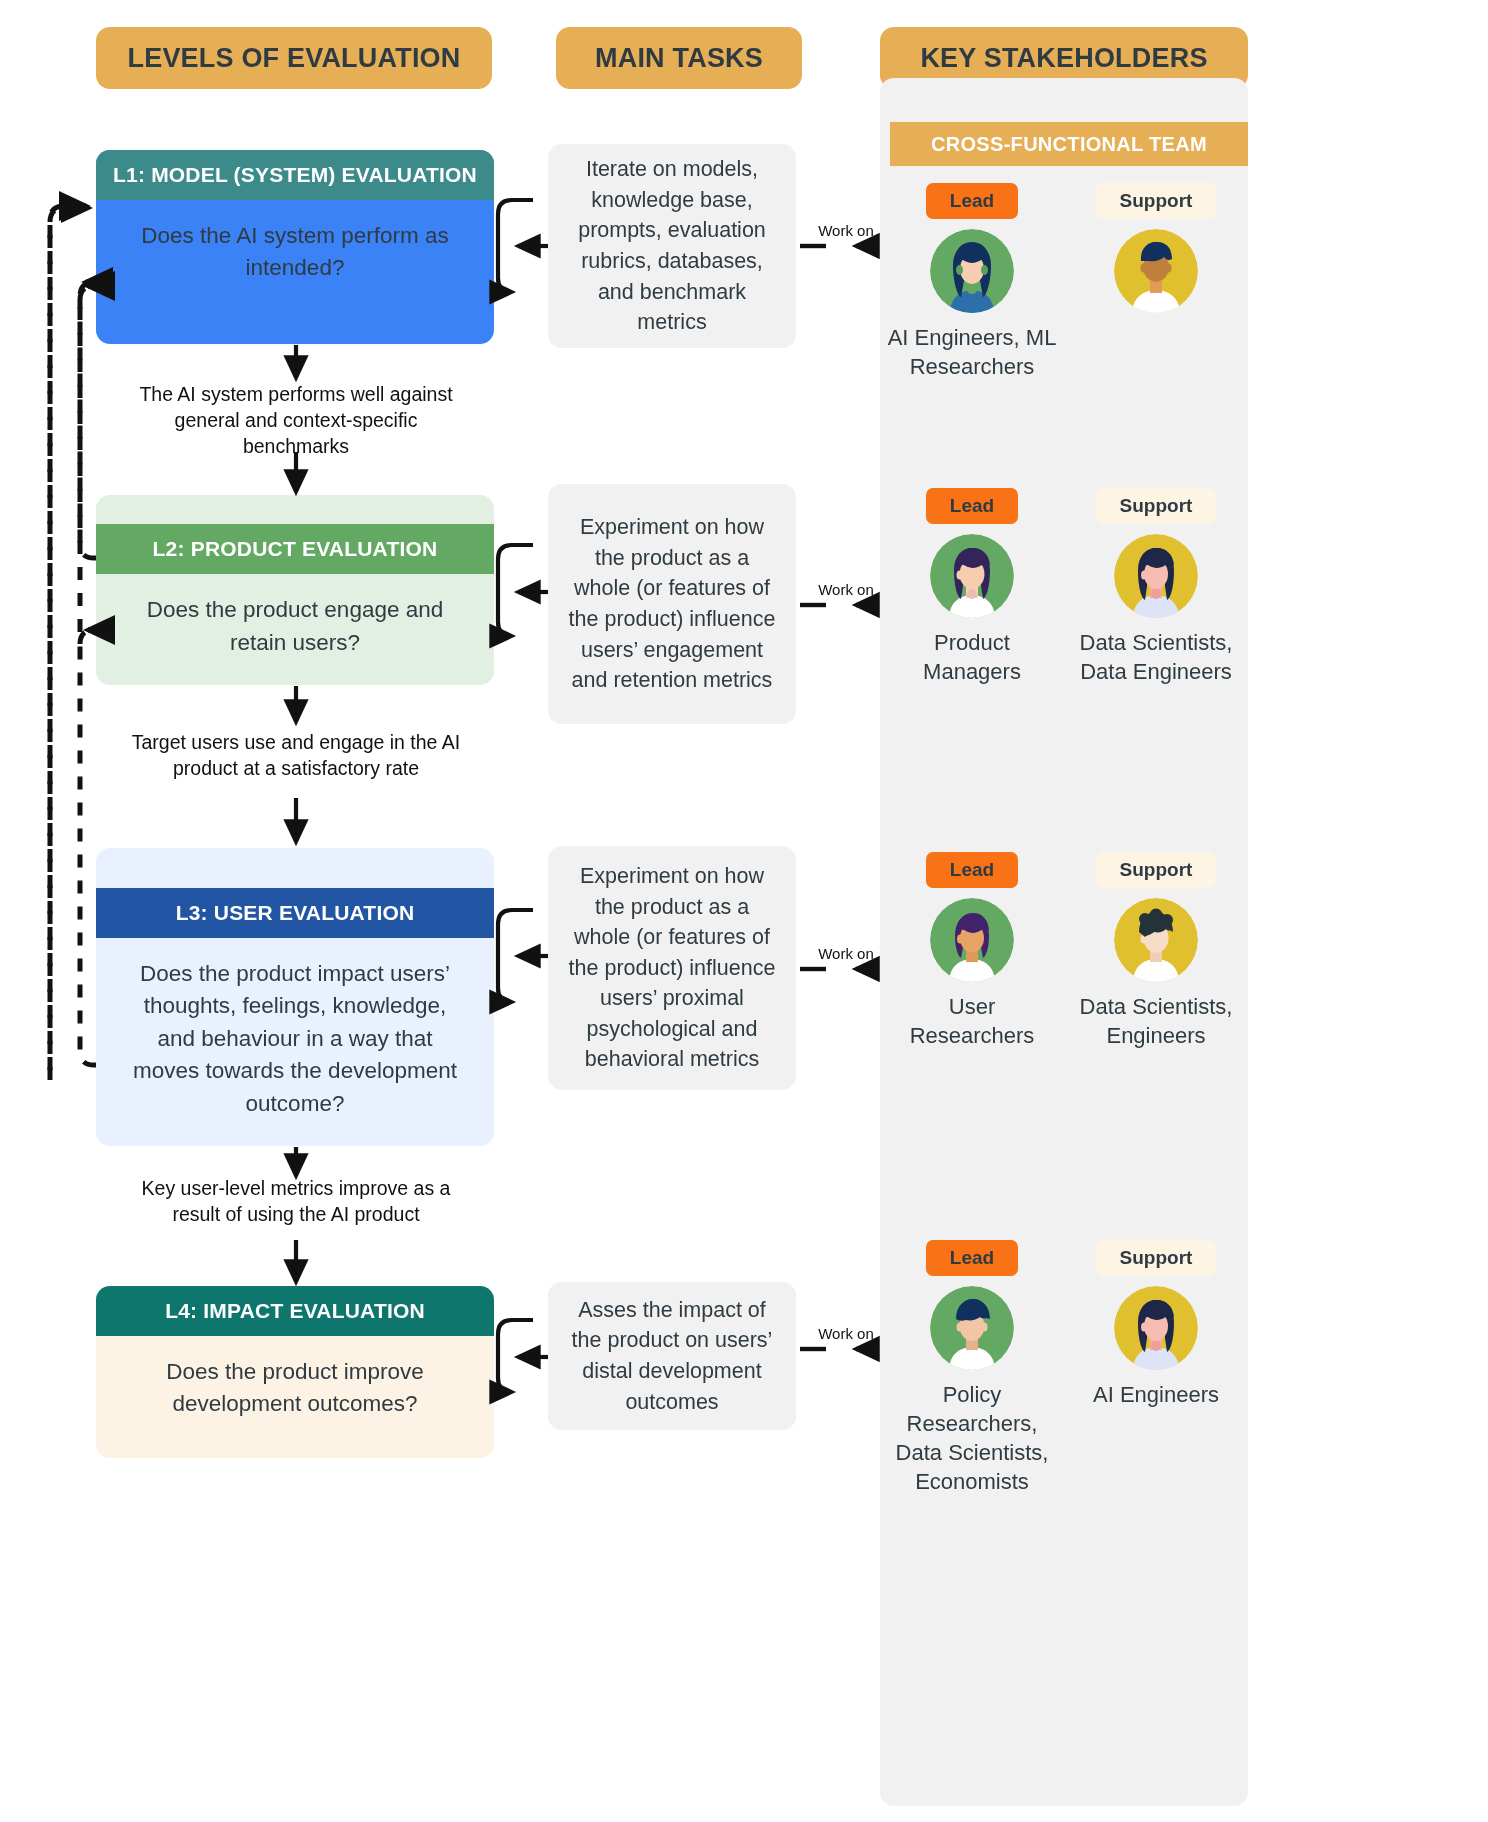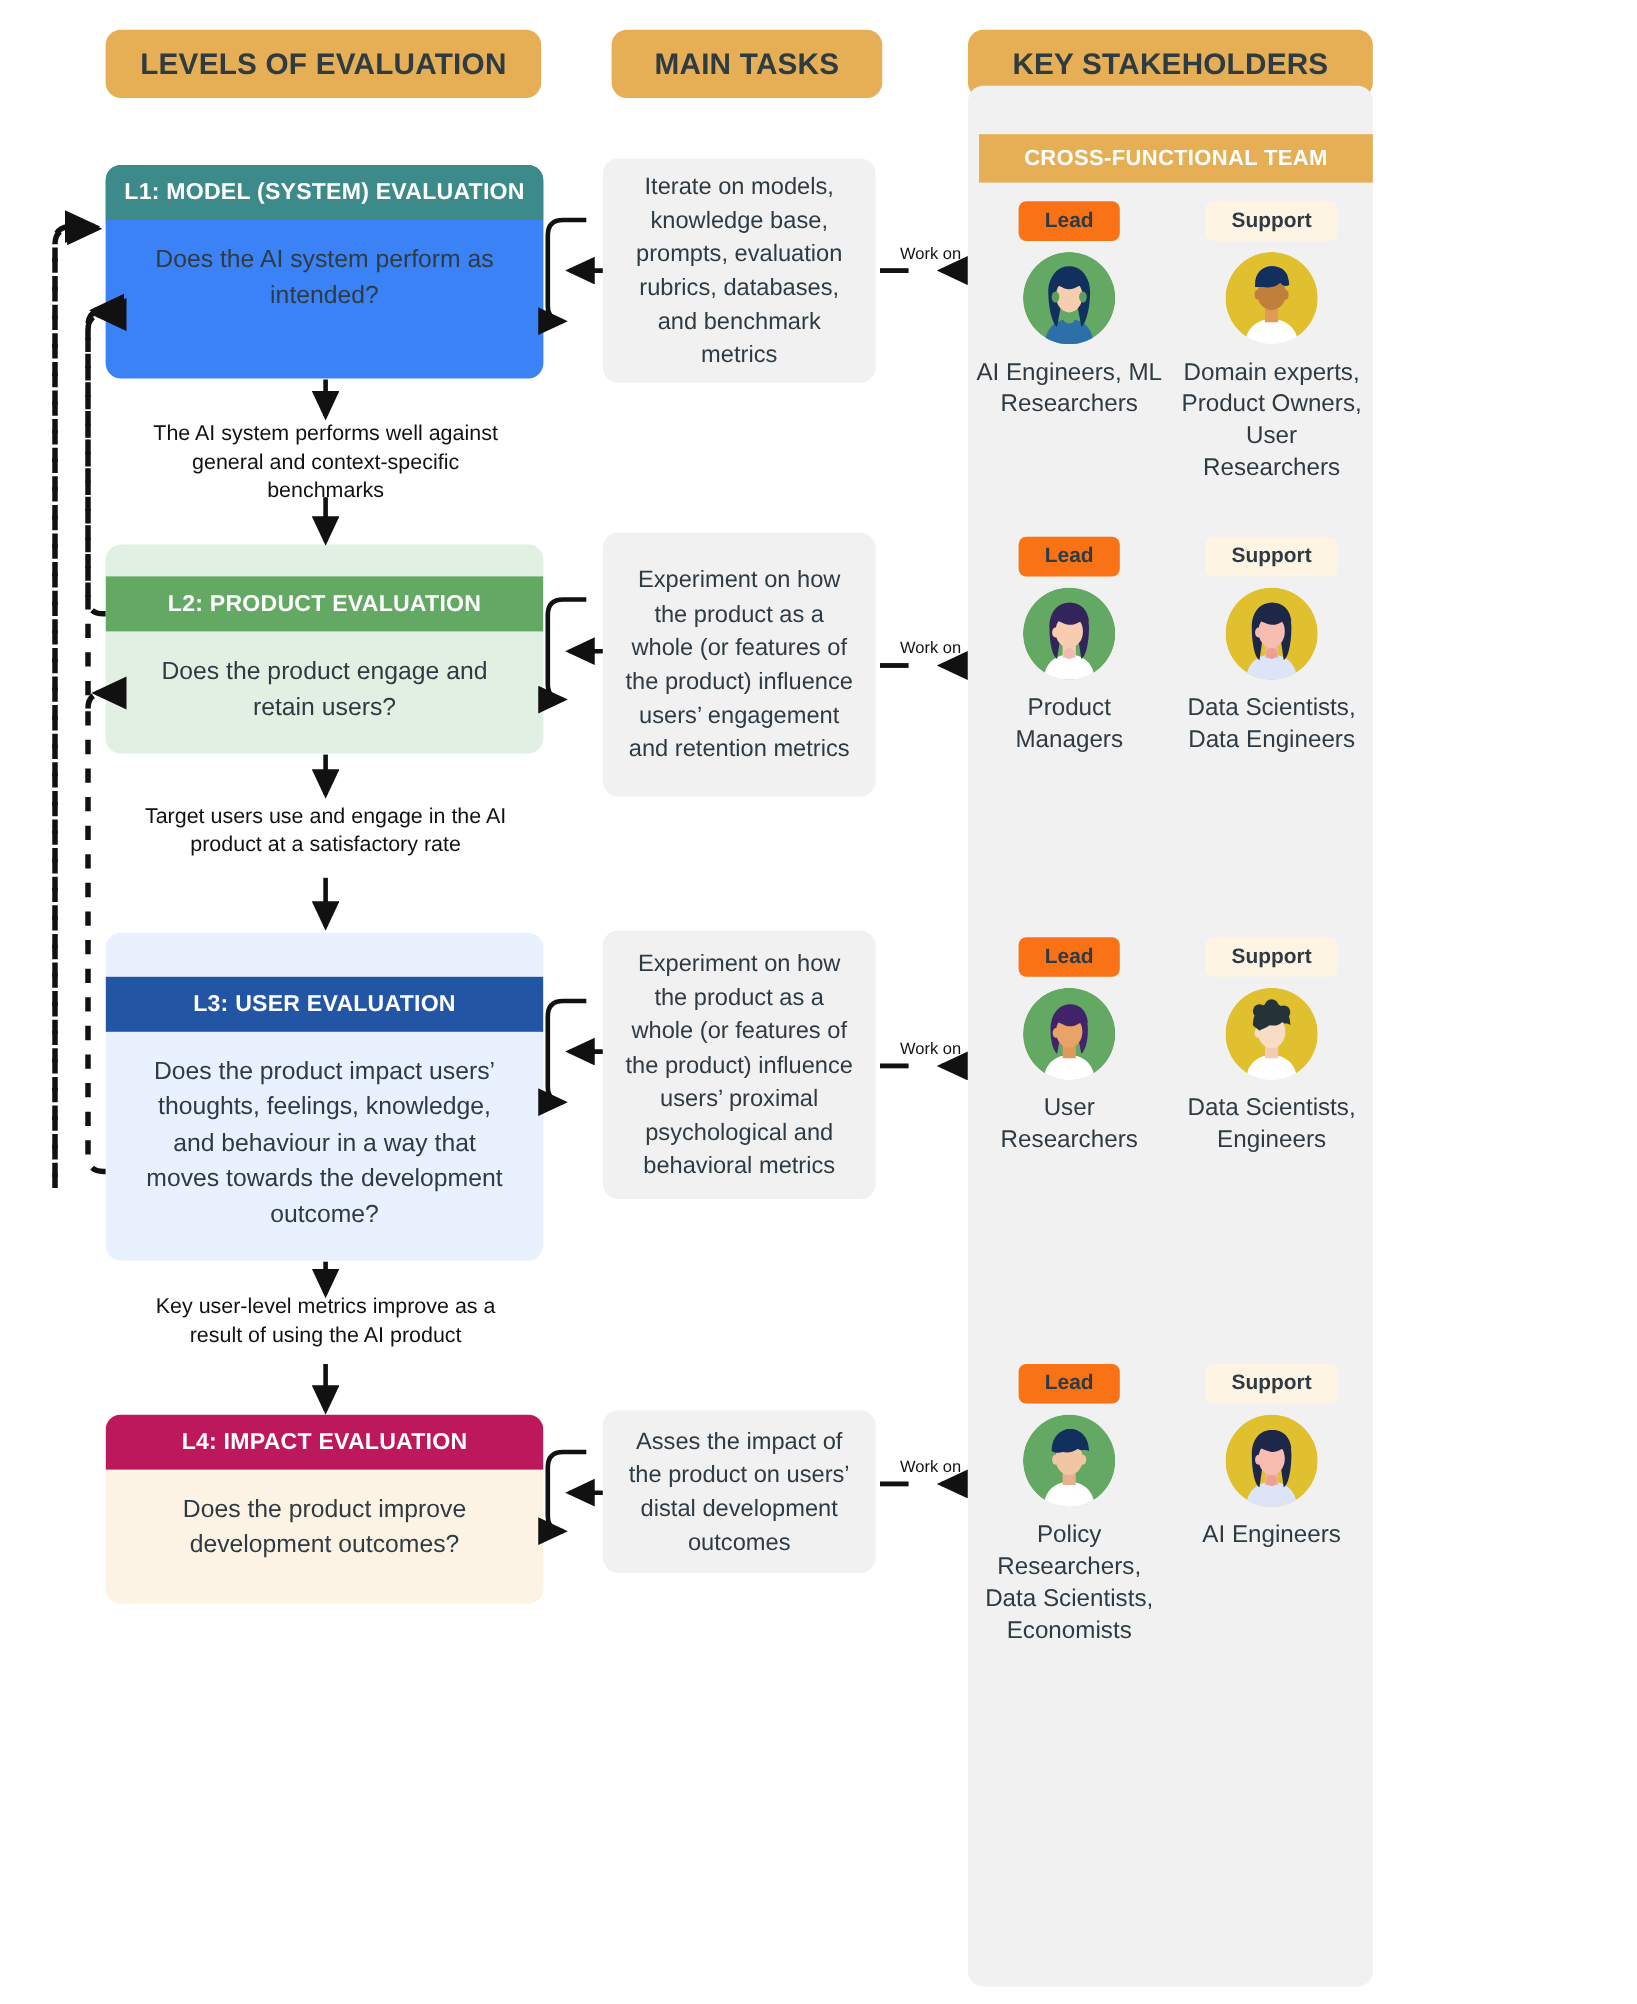--- a/index.html
+++ b/index.html
@@ -66,21 +66,21 @@
     font-weight: bold; color: #ffffff; font-size: 21px;
     padding: 13px 0; text-align: center; letter-spacing: .2px;
   }
   .level-body {
     font-size: 22.5px; line-height: 1.44; text-align: center;
     color: #2f3b42; padding: 20px 26px 26px;
   }
   .lv1 { background: #3b82f6; } .lv1 .level-title { background: #3c8a8a; }
   .lv2 { background: #e1f0e3; } .lv2 .level-title { background: #63a963; }
   .lv3 { background: #e8f1fd; } .lv3 .level-title { background: #2255a4; }
-  .lv4 { background: #fdf3e4; } .lv4 .level-title { background: #be185d; }
+  .lv4 { background: #fdf3e4; } .lv4 .level-title { background: #0f766e; }
   .lv1 .level-title, .lv4 .level-title { }
   #lv1 { top: 150px; height: 194px; padding-top: 44px; }
   #lv1 .level-title { margin-top: -44px; }
   #lv2 { top: 495px; height: 190px; }
   #lv3 { top: 848px; height: 298px; }
   #lv4 { top: 1286px; height: 172px; }
   .pad-top { height: 44px; }
 
   
   .task {
@@ -152,21 +152,20 @@
           <circle cx="42" cy="42" r="42" fill="#e0c02e"></circle>
           <path d="M18 84c0-14 11-23 24-23s24 9 24 23z" fill="#ffffff"></path>
           <path d="M36 52h12v12H36z" fill="#e29a56"></path>
           <ellipse cx="42" cy="38" rx="13" ry="15" fill="#c0803c"></ellipse>
           <ellipse cx="29.5" cy="39" rx="3" ry="4.5" fill="#c0803c"></ellipse>
           <ellipse cx="54.5" cy="39" rx="3" ry="4.5" fill="#c0803c"></ellipse>
           <path d="M27 32c-1-12 6-19 15-19s16 6 16 17c-3 2-6 1-8-2-3 3-9 5-15 4-3 0-6 0-8 0z" fill="#12305e"></path>
           <path d="M28 24c3-8 9-11 15-11s12 3 14 10c-4-5-9-7-15-7s-11 3-14 8z" fill="#12305e"></path>
         </svg>
       </div>
-      <div class="names">Domain experts, Product Owners, User Researchers</div>
     </div>
   </div>
 
   <div class="stake-row" style="top:488px">
     <div class="stake-cell">
       <div class="role-badge role-lead">Lead</div>
       <div class="avatar">
         <svg viewBox="0 0 84 84" width="84" height="84">
           <circle cx="42" cy="42" r="42" fill="#63a963"></circle>
           <path d="M19 84c0-14 10-23 23-23s23 9 23 23z" fill="#ffffff"></path>

